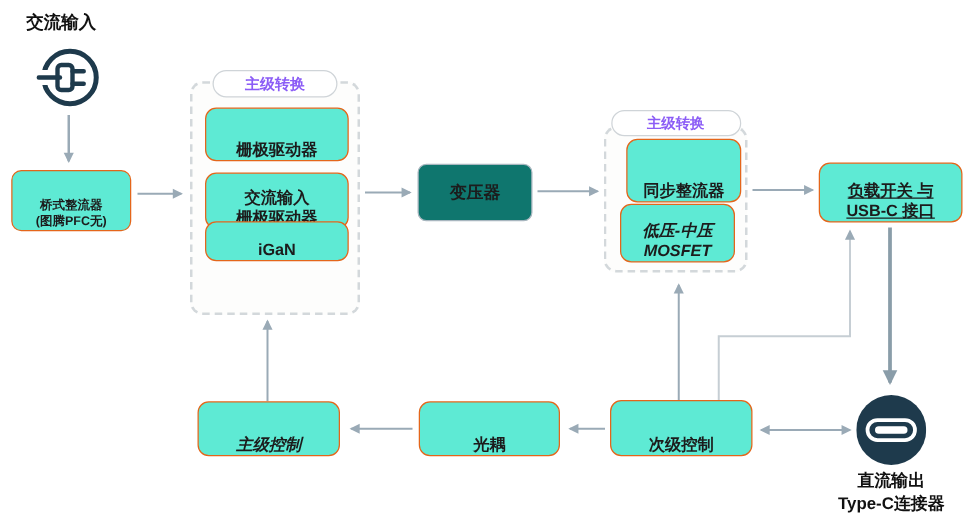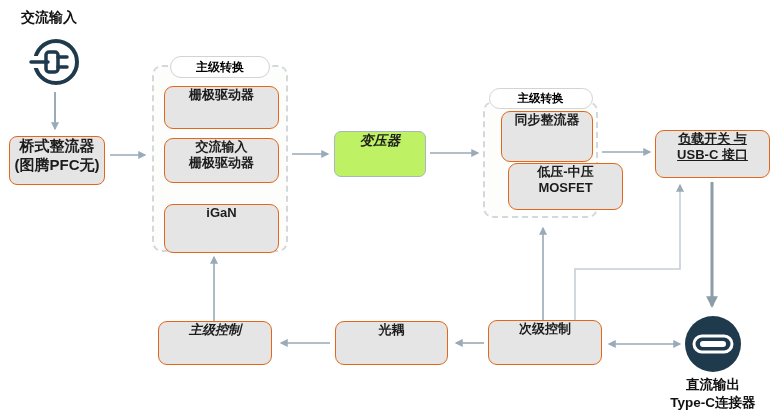--- a/index.html
+++ b/index.html
@@ -2,59 +2,59 @@
 <html><head>
 <meta charset="utf-8">
 <style>
   html,body{margin:0;padding:0;background:#ffffff;}
   .canvas{
     position:relative;width:780px;height:417px;background:#ffffff;
     font-family:"Liberation Sans","DejaVu Sans",sans-serif;overflow:hidden;
   }
   .arrow-layer{position:absolute;left:0;top:0;width:780px;height:417px;pointer-events:none;}
   .obox{
-    position:absolute;background:#e5e5e5;border:1px solid #E4661B;border-radius:9px;
-    display:flex;flex-direction:column;align-items:center;justify-content:flex-start;
+    position:absolute;background:#5eead4;border:1px solid #E4661B;border-radius:9px;
+    display:flex;flex-direction:column;align-items:center;justify-content:flex-end;
     font-weight:bold;font-size:13px;color:#1c1c1c;text-align:center;line-height:1.25;
     box-sizing:border-box;
   }
   .obox span{display:block;}
   .group{
     position:absolute;border:2px dashed #D3D8DB;border-radius:10px;background:#FDFDFC;
     box-sizing:border-box;
   }
   .pill{
     position:absolute;left:50%;transform:translateX(-50%);
     background:#ffffff;border:1.5px solid #CFD4D8;border-radius:12px;
-    font-weight:bold;font-size:12px;color:#000000;
+    font-weight:bold;font-size:12px;color:#8b5cf6;
     display:flex;align-items:center;justify-content:center;white-space:nowrap;
     box-sizing:border-box;z-index:2;
   }
   .tbox{
-    position:absolute;background:#bef264;border:1.5px solid #A8B6BF;border-radius:7px;
-    display:flex;align-items:flex-start;justify-content:center;
-    font-weight:bold;font-size:13.5px;color:#1c1c1c;box-sizing:border-box;font-style:italic;
+    position:absolute;background:#0f766e;border:1.5px solid #A8B6BF;border-radius:7px;
+    display:flex;align-items:center;justify-content:center;
+    font-weight:bold;font-size:13.5px;color:#1c1c1c;box-sizing:border-box;
   }
   .io-label{
     position:absolute;font-weight:bold;color:#111111;line-height:1.3;
   }
   .io-label.ac{left:21px;top:8px;font-size:14px;}
   .io-label.dc{left:643px;top:376px;width:140px;text-align:center;font-size:13.5px;}
   .icon-abs{position:absolute;}
-  .bridge{left:9px;top:136px;width:96px;height:49px;font-size:15px;border-radius:8px;}
+  .bridge{left:9px;top:136px;width:96px;height:49px;font-size:10px;border-radius:8px;}
   .grp-primary{left:152px;top:65px;width:136px;height:187px;}
   .grp-primary .pill{top:-11px;width:100px;height:22px;}
   .pbox1{left:10px;top:19px;width:115px;height:43px;}
   .pbox2{left:10px;top:71px;width:115px;height:45px;}
-  .pbox3{left:10px;top:137px;width:115px;height:49px;}
+  .pbox3{left:10px;top:110px;width:115px;height:32px;}
   .transformer{left:334px;top:131px;width:92px;height:46px;}
   .grp-secondary{left:483px;top:101px;width:115px;height:117px;}
   .grp-secondary .pill{top:-15px;width:104px;height:21px;font-size:11.5px;}
   .sbox1{left:16px;top:8px;width:92px;height:51px;}
-  .sbox2{left:23px;top:60px;width:115px;height:47px;}
+  .sbox2{left:11px;top:60px;width:92px;height:47px;font-style:italic;}
   .loadswitch{left:655px;top:130px;width:115px;height:48px;text-decoration:underline;}
   .ctrl-primary{left:158px;top:321px;width:114px;height:44px;font-style:italic;}
   .ctrl-opto{left:335px;top:321px;width:113px;height:44px;}
   .ctrl-secondary{left:488px;top:320px;width:114px;height:45px;}
 </style>
 </head>
 <body>
 
 <div class="canvas">
 

